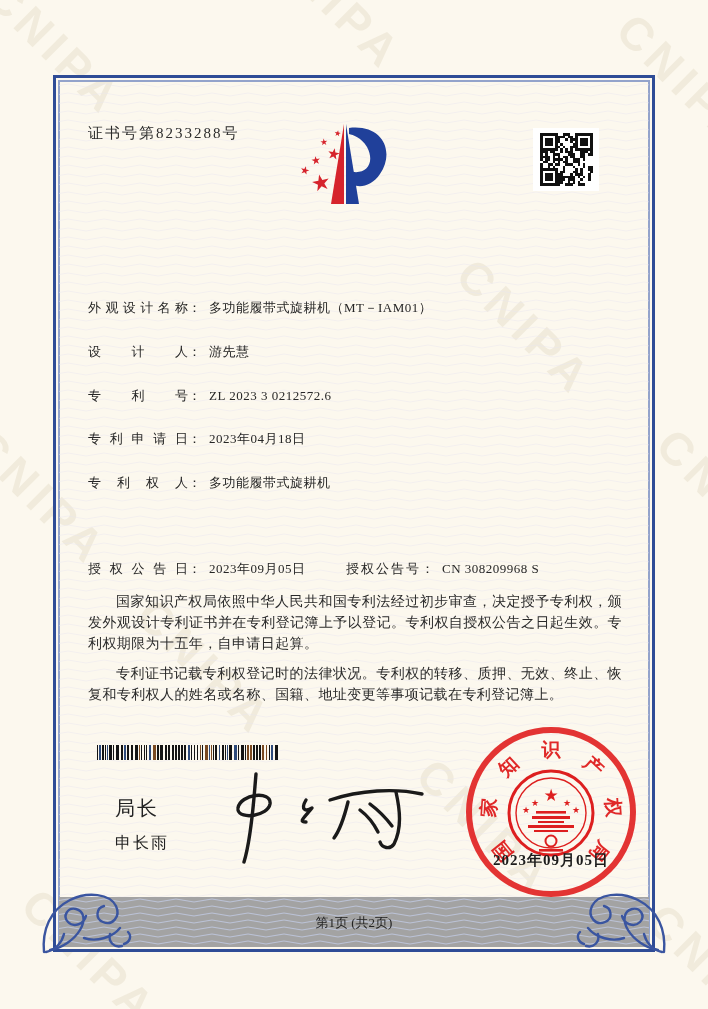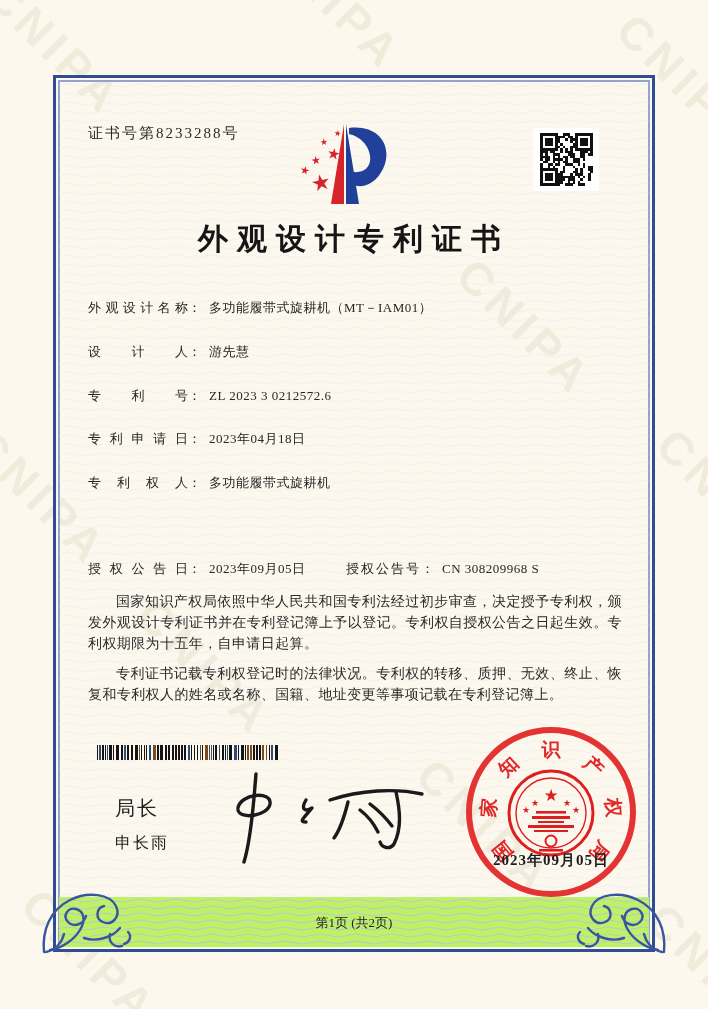--- a/index.html
+++ b/index.html
@@ -55,21 +55,21 @@
   .seal-ring{position:absolute;left:0;top:0;width:170px;height:170px;box-sizing:border-box;
              border:6px solid rgba(224,30,30,.9);border-radius:50%;}
   .seal-emblem{position:absolute;left:40px;top:38px;}
   .seal-arc{position:absolute;left:0;top:0;width:170px;height:170px;}
   .seal-arc b{position:absolute;left:50%;top:50%;font-size:19px;font-weight:700;color:rgba(222,28,28,.95);
               transform-origin:center;}
   .seal-date{position:absolute;left:-10px;top:124px;width:190px;text-align:center;font-size:15px;
              font-weight:600;color:#1c1c1c;letter-spacing:1px;}
 
   
-  .band{position:absolute;left:59px;top:897px;width:590px;height:50px;background:#bef264;z-index:2;}
+  .band{position:absolute;left:59px;top:897px;width:590px;height:50px;background:#a3a3a3;z-index:2;}
   .band svg{position:absolute;left:0;top:0;}
   .page-note{position:absolute;left:0;top:17px;width:590px;text-align:center;font-size:13px;color:#222;}
   .flourish{position:absolute;z-index:4;}
   .flourish.left{left:40px;top:886px;}
   .flourish.right{left:568px;top:886px;transform:scaleX(-1);}
 
   .continuation{position:absolute;left:354px;top:949px;transform:translateX(-50%);background:#ffffff;
                 padding:6px 20px;font-size:15px;letter-spacing:3px;color:#1e1e1e;z-index:6;white-space:nowrap;}
 </style>
 </head>
@@ -361,21 +361,20 @@
         <rect x="17.67" y="50.48" width="2.5738095238095235" height="2.5738095238095235" fill="#111"></rect>
         <rect x="25.24" y="50.48" width="2.5738095238095235" height="2.5738095238095235" fill="#111"></rect>
         <rect x="27.76" y="50.48" width="2.5738095238095235" height="2.5738095238095235" fill="#111"></rect>
         <rect x="30.29" y="50.48" width="2.5738095238095235" height="2.5738095238095235" fill="#111"></rect>
         <rect x="37.86" y="50.48" width="2.5738095238095235" height="2.5738095238095235" fill="#111"></rect>
         <rect x="40.38" y="50.48" width="2.5738095238095235" height="2.5738095238095235" fill="#111"></rect>
         <rect x="42.90" y="50.48" width="2.5738095238095235" height="2.5738095238095235" fill="#111"></rect>
       </svg>
     </div>
 
-  <h1 class="title">外观设计专利证书</h1>
 
   <div class="row" style="top:299px">
     <span class="flabel">外观设计名称</span><span class="fcolon">：</span><span class="fvalue">多功能履带式旋耕机（MT－IAM01）</span>
   </div>
   <div class="row" style="top:343px">
     <span class="flabel">设计人</span><span class="fcolon">：</span><span class="fvalue">游先慧</span>
   </div>
   <div class="row" style="top:387px">
     <span class="flabel">专利号</span><span class="fcolon">：</span><span class="fvalue">ZL 2023 3 0212572.6</span>
   </div>

